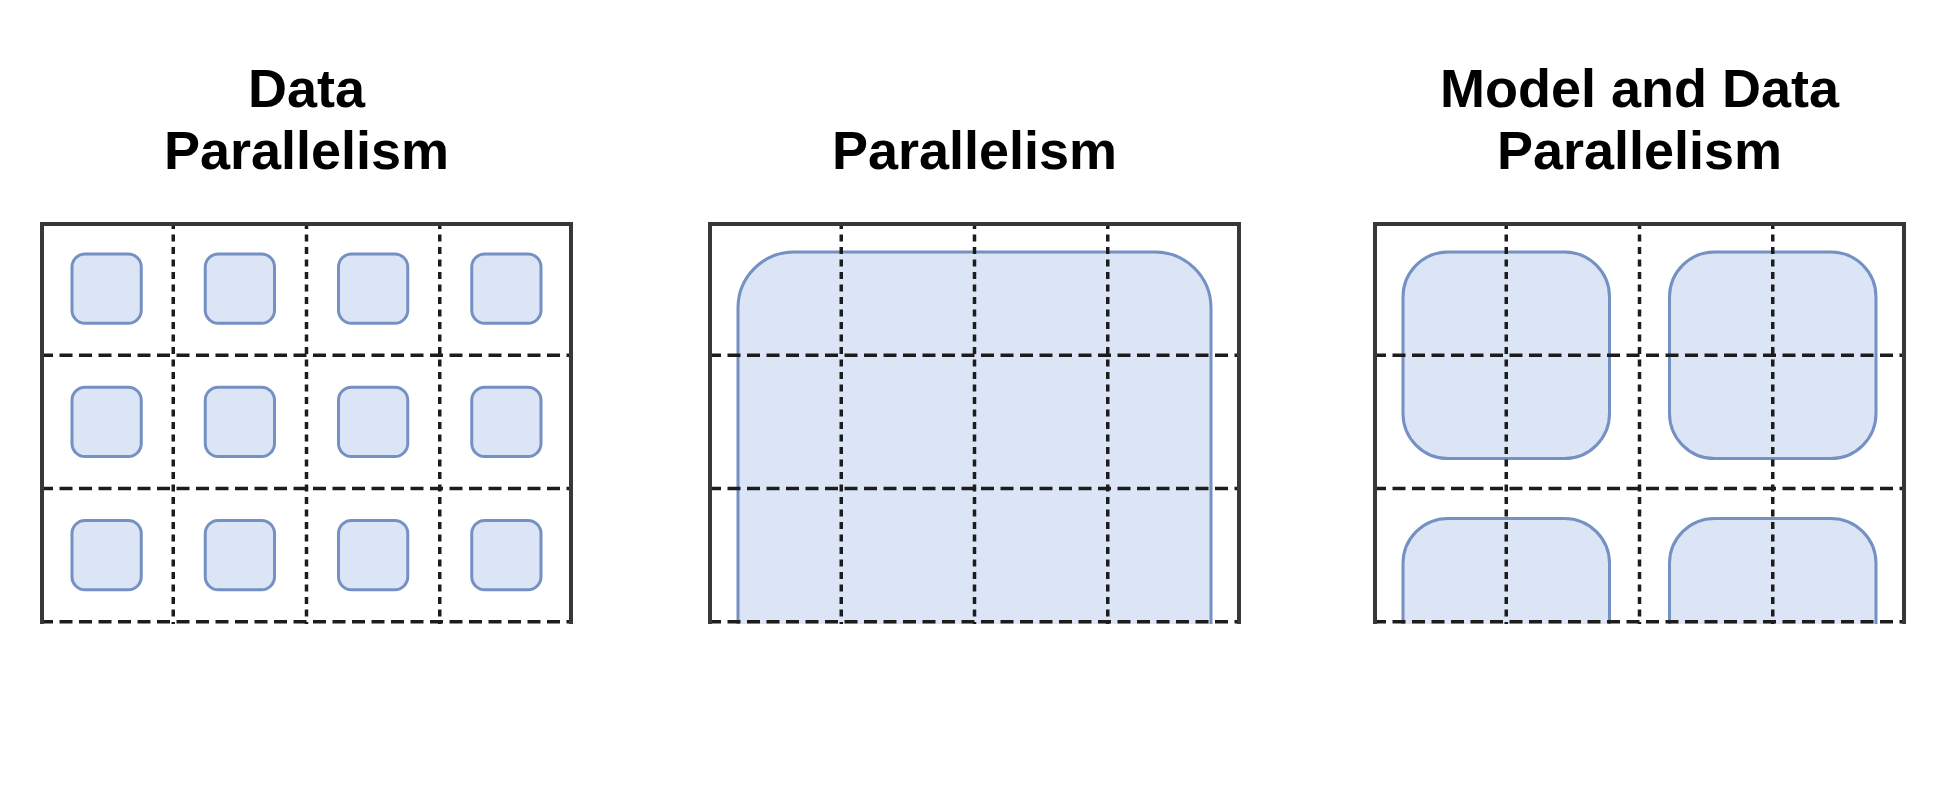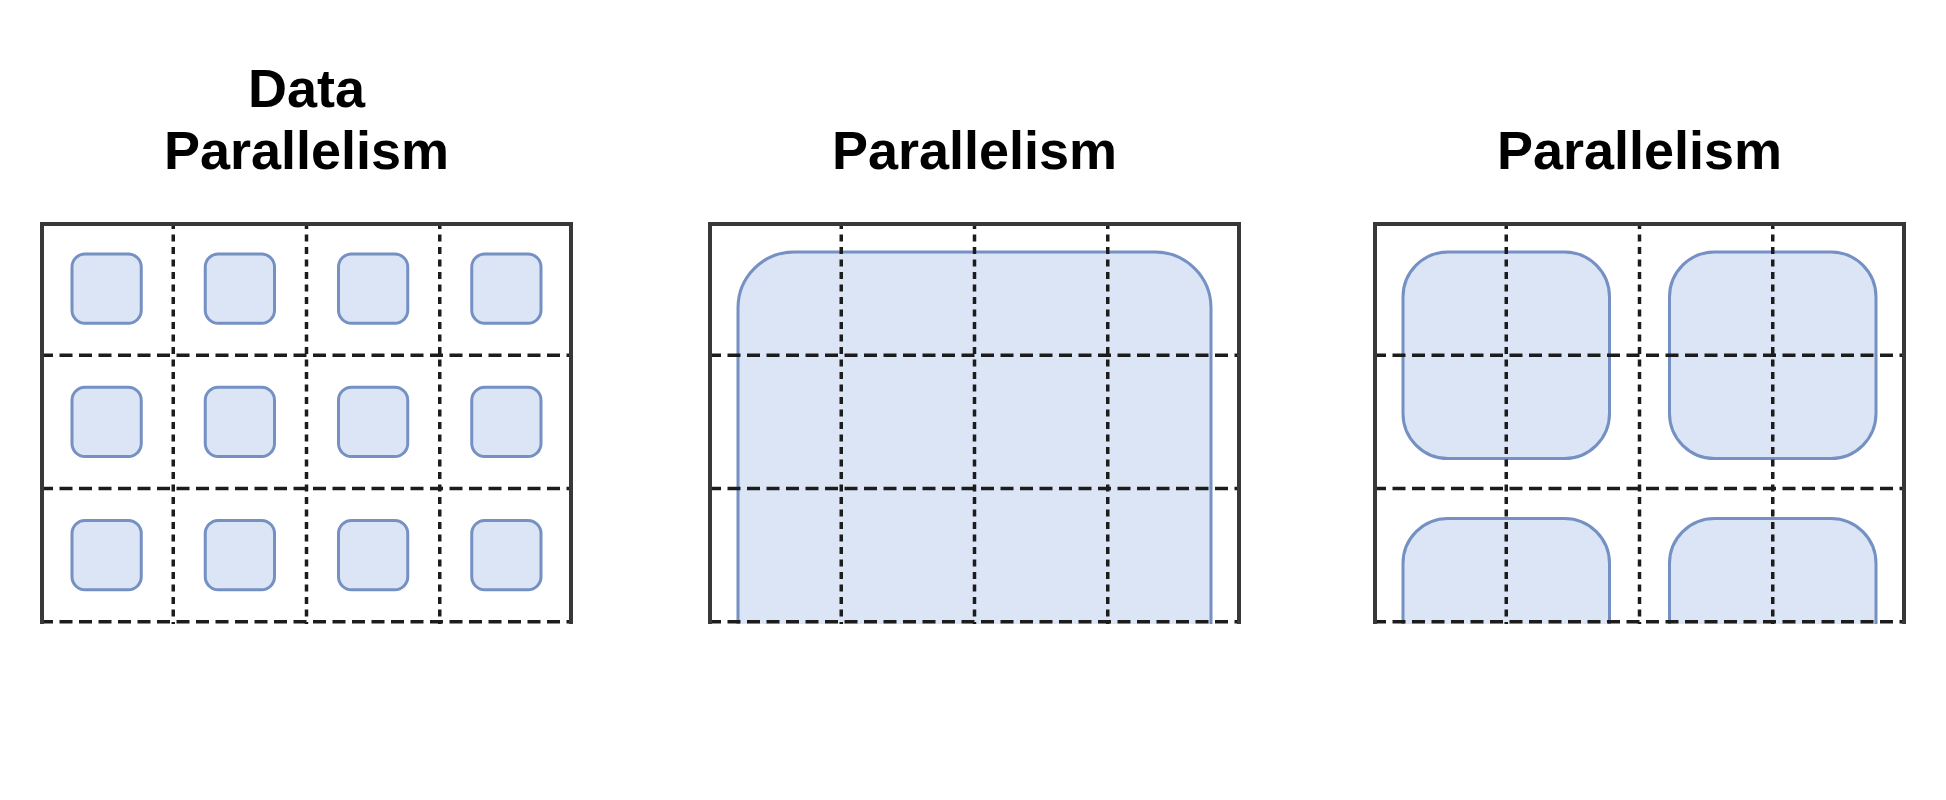--- a/index.html
+++ b/index.html
@@ -85,21 +85,21 @@
         <line x1="266.5" y1="0" x2="266.5" y2="533" stroke="#1c1c1c" stroke-width="3.5" stroke-dasharray="7 5.5"></line>
         <line x1="399.75" y1="0" x2="399.75" y2="533" stroke="#1c1c1c" stroke-width="3.5" stroke-dasharray="7 5.5"></line>
         <line x1="0" y1="133.25" x2="533" y2="133.25" stroke="#1c1c1c" stroke-width="3.5" stroke-dasharray="13 6.5"></line>
         <line x1="0" y1="266.5" x2="533" y2="266.5" stroke="#1c1c1c" stroke-width="3.5" stroke-dasharray="13 6.5"></line>
         <line x1="0" y1="399.75" x2="533" y2="399.75" stroke="#1c1c1c" stroke-width="3.5" stroke-dasharray="13 6.5"></line>
         <rect x="2" y="2" width="529" height="529" fill="none" stroke="#383838" stroke-width="4"></rect>
       </svg>
   </section>
 
   <section class="panel" style="left:1373px">
-    <h2 class="panel-title"><br><span>Parallelism</span></h2>
+    <h2 class="panel-title"><span>Model and Data</span><br><span>Parallelism</span></h2>
     <svg class="panel-svg" width="533" height="533" viewBox="0 0 533 533">
         <rect x="0" y="0" width="533" height="533" fill="#ffffff"></rect>
         <rect x="30" y="30" width="206.5" height="206.5" rx="45" ry="45" fill="#dbe5f6" stroke="#7590c3" stroke-width="3"></rect>
         <rect x="296.5" y="30" width="206.5" height="206.5" rx="45" ry="45" fill="#dbe5f6" stroke="#7590c3" stroke-width="3"></rect>
         <rect x="30" y="296.5" width="206.5" height="206.5" rx="45" ry="45" fill="#dbe5f6" stroke="#7590c3" stroke-width="3"></rect>
         <rect x="296.5" y="296.5" width="206.5" height="206.5" rx="45" ry="45" fill="#dbe5f6" stroke="#7590c3" stroke-width="3"></rect>
         <line x1="133.25" y1="0" x2="133.25" y2="533" stroke="#1c1c1c" stroke-width="3.5" stroke-dasharray="7 5.5"></line>
         <line x1="266.5" y1="0" x2="266.5" y2="533" stroke="#1c1c1c" stroke-width="3.5" stroke-dasharray="7 5.5"></line>
         <line x1="399.75" y1="0" x2="399.75" y2="533" stroke="#1c1c1c" stroke-width="3.5" stroke-dasharray="7 5.5"></line>
         <line x1="0" y1="133.25" x2="533" y2="133.25" stroke="#1c1c1c" stroke-width="3.5" stroke-dasharray="13 6.5"></line>

